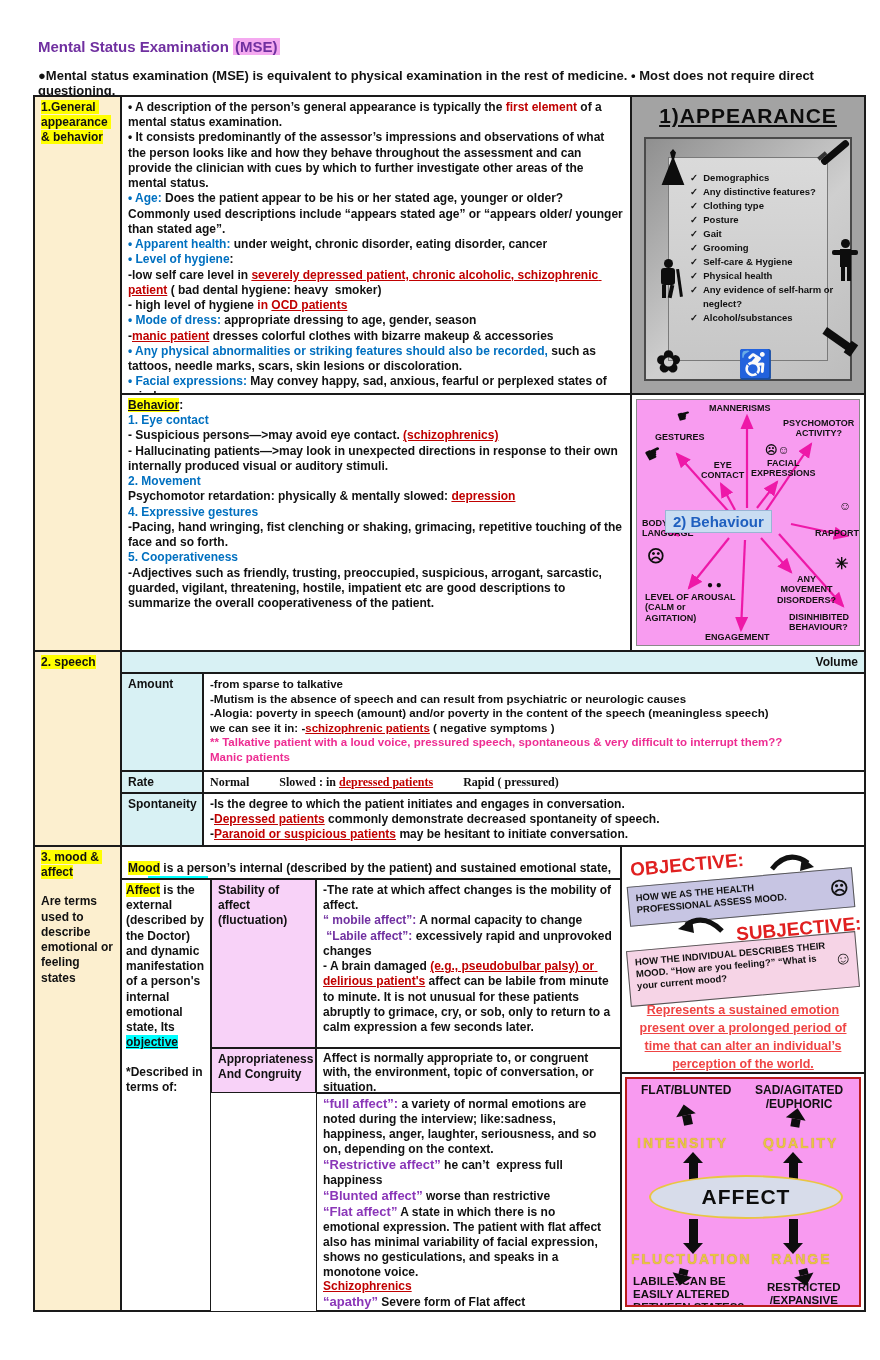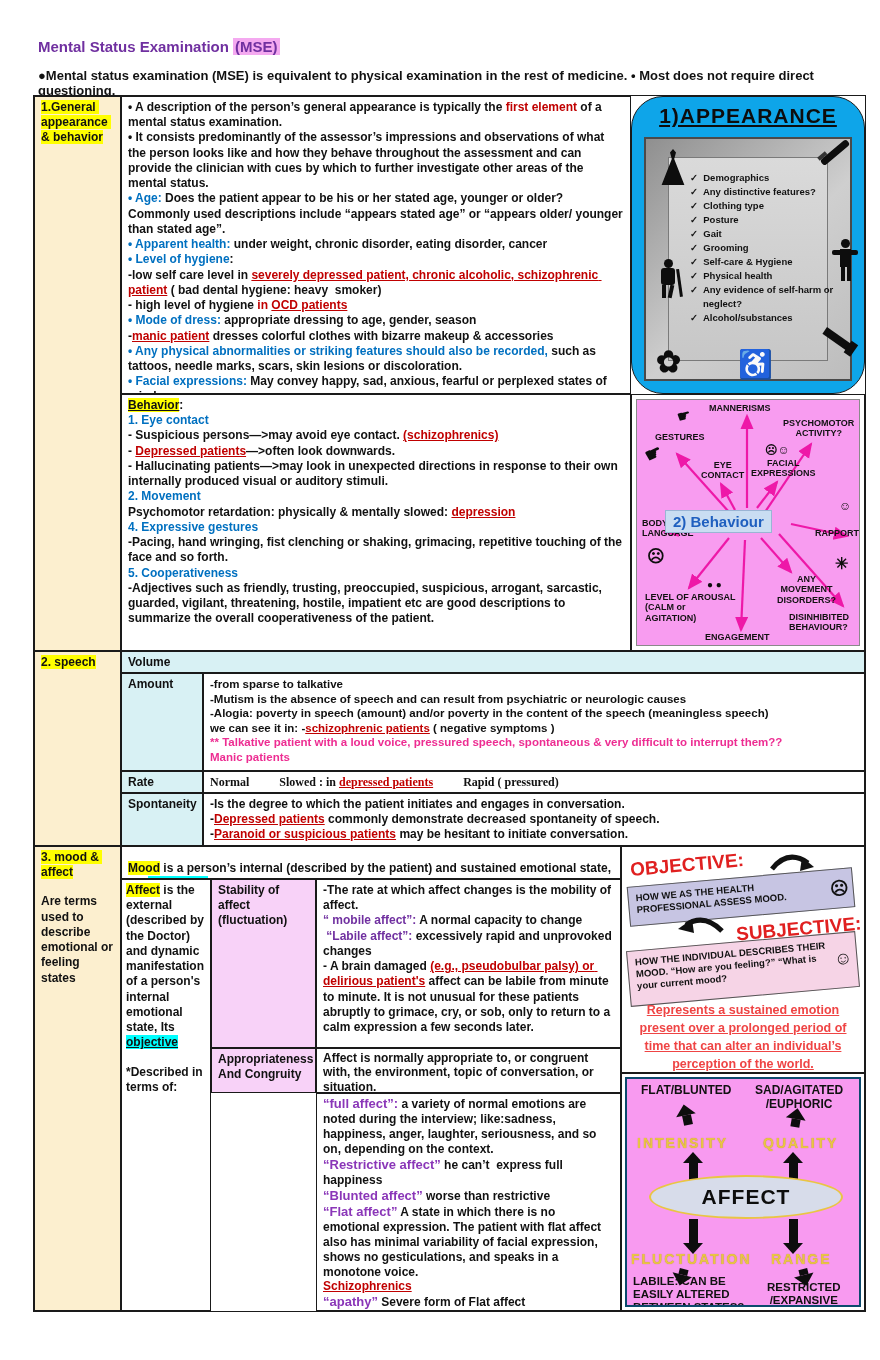--- a/index.html
+++ b/index.html
@@ -25,24 +25,24 @@
   .purpleb{color:#8a36b8;font-size:13px;}
   .hly{background:#ffff00;}
   .hlyu{background:#ffff00;text-decoration:underline;}
   .hlcu{background:#00ffff;text-decoration:underline;}
   .u{text-decoration:underline;}
   .chklist .line{padding-left:13px;text-indent:-13px;}
   
   .L1{left:0;top:0;width:87px;height:555px;}
   .C1a{left:87px;top:0;width:510px;height:298px;}
   .C1b{left:87px;top:298px;width:510px;height:257px;}
-  .R1a{left:597px;top:0;width:234px;height:298px;background:#0ea5e9;padding:2px;border-radius:32px;}
+  .R1a{left:597px;top:0;width:234px;height:298px;background:#a3a3a3;padding:2px;}
   .R1b{left:597px;top:298px;width:234px;height:257px;padding:0;}
   .L2{left:0;top:555px;width:87px;height:195px;}
-  .VOL{left:87px;top:555px;width:744px;height:22px;}
+  .VOL{left:87px;top:555px;width:744px;height:22px;text-align:right;}
   .AMTL{left:87px;top:577px;width:82px;height:98px;}
   .AMTC{left:169px;top:577px;width:662px;height:98px;font-size:11.5px;}
   .RATEL{left:87px;top:675px;width:82px;height:22px;}
   .RATEC{left:169px;top:675px;width:662px;height:22px;font-family:Liberation Serif, serif;}
   .SPL{left:87px;top:697px;width:82px;height:53px;}
   .SPC{left:169px;top:697px;width:662px;height:53px;}
   .L3{left:0;top:750px;width:87px;height:465px;}
   .MOOD{left:87px;top:750px;width:500px;height:33px;line-height:1.25;padding-top:14px;}
   .AFC{left:87px;top:783px;width:90px;height:432px;padding:3px 4px;}
   .STL{left:177px;top:783px;width:105px;height:169px;}
@@ -95,21 +95,21 @@
           transform:rotate(-5deg);font-size:9.5px;font-weight:700;padding:5px 26px 0 7px;box-sizing:border-box;color:#111;}
   .subjt{position:absolute;right:2px;top:70px;color:#e02020;font-size:19px;font-weight:700;transform:rotate(-5deg);}
   .subjbox{position:absolute;left:6px;top:94px;width:230px;height:56px;background:#f6d4e6;border:1px solid #555;
            transform:rotate(-5deg);font-size:9.5px;font-weight:700;padding:5px 26px 0 7px;box-sizing:border-box;color:#111;}
   .face{position:absolute;right:4px;top:10px;font-size:18px;line-height:1;color:#111;}
   .moodcap{position:absolute;left:0;top:154px;width:100%;text-align:center;font-size:12.5px;
            font-weight:700;color:#ef4444;line-height:1.45;}
   .moodcap .line span{text-decoration:underline;}
   .curva{position:absolute;}
   
-  .affwrap{position:absolute;inset:3px;background:#f89af0;border:2px solid #0c4a6e;overflow:hidden;}
+  .affwrap{position:absolute;inset:3px;background:#f89af0;border:2px solid #b91c1c;overflow:hidden;}
   .aff-lab{position:absolute;font-size:12px;font-weight:700;color:#111;white-space:pre-line;line-height:1.15;}
   .aff-dim{position:absolute;font-size:14px;font-weight:700;color:#e9c544;letter-spacing:2px;
            text-shadow:0 0 1px #b38f1f;}
   .cloud{position:absolute;left:22px;top:96px;width:190px;height:40px;background:#d7dcea;
          border:2px solid #e9c544;border-radius:50%;text-align:center;line-height:40px;
          font-size:21px;font-weight:700;letter-spacing:1px;color:#0d0d0d;}
   .ba{position:absolute;width:9px;background:#0d0d0d;}
   .ba.up::before{content:"";position:absolute;top:-11px;left:-6px;border-left:10.5px solid transparent;
                  border-right:10.5px solid transparent;border-bottom:11px solid #0d0d0d;}
   .ba.dn::after{content:"";position:absolute;bottom:-11px;left:-6px;border-left:10.5px solid transparent;
@@ -136,21 +136,20 @@
       <div class="line"><span>- high level of hygiene </span><span class="red">in </span><span class="redu">OCD patients</span></div>
       <div class="line"><span class="blue">• Mode of dress:</span><span> appropriate dressing to age, gender, season</span></div>
       <div class="line"><span>-</span><span class="redu">manic patient</span><span> dresses colorful clothes with bizarre makeup &amp; accessories</span></div>
       <div class="line"><span class="blue">• Any physical abnormalities or striking features should also be recorded,</span><span> such as tattoos, needle marks, scars, skin lesions or discoloration.</span></div>
       <div class="line"><span class="blue">• Facial expressions:</span><span> May convey happy, sad, anxious, fearful or perplexed states of mind.</span></div>
     </div>
   <div class="cell C1b rich">
       <div class="line"><span class="hlyu">Behavior</span><span>:</span></div>
       <div class="line"><span class="blue">1. Eye contact</span></div>
       <div class="line"><span>- Suspicious persons—&gt;may avoid eye contact. </span><span class="redu">(schizophrenics)</span></div>
-      <div class="line"><span>- </span><span class="redu">Depressed patients</span><span>—&gt;often look downwards.</span></div>
       <div class="line"><span>- Hallucinating patients—&gt;may look in unexpected directions in response to their own internally produced visual or auditory stimuli.</span></div>
       <div class="line"><span class="blue">2. Movement</span></div>
       <div class="line"><span>Psychomotor retardation: physically &amp; mentally slowed: </span><span class="redu">depression</span></div>
       <div class="line"><span class="blue">4. Expressive gestures</span></div>
       <div class="line"><span>-Pacing, hand wringing, fist clenching or shaking, grimacing, repetitive touching of the face and so forth.</span></div>
       <div class="line"><span class="blue">5. Cooperativeness</span></div>
       <div class="line"><span>-Adjectives such as friendly, trusting, preoccupied, suspicious, arrogant, sarcastic, guarded, vigilant, threatening, hostile, impatient etc are good descriptions to summarize the overall cooperativeness of the patient.</span></div>
     </div>
 
   <div class="cell R1a">

